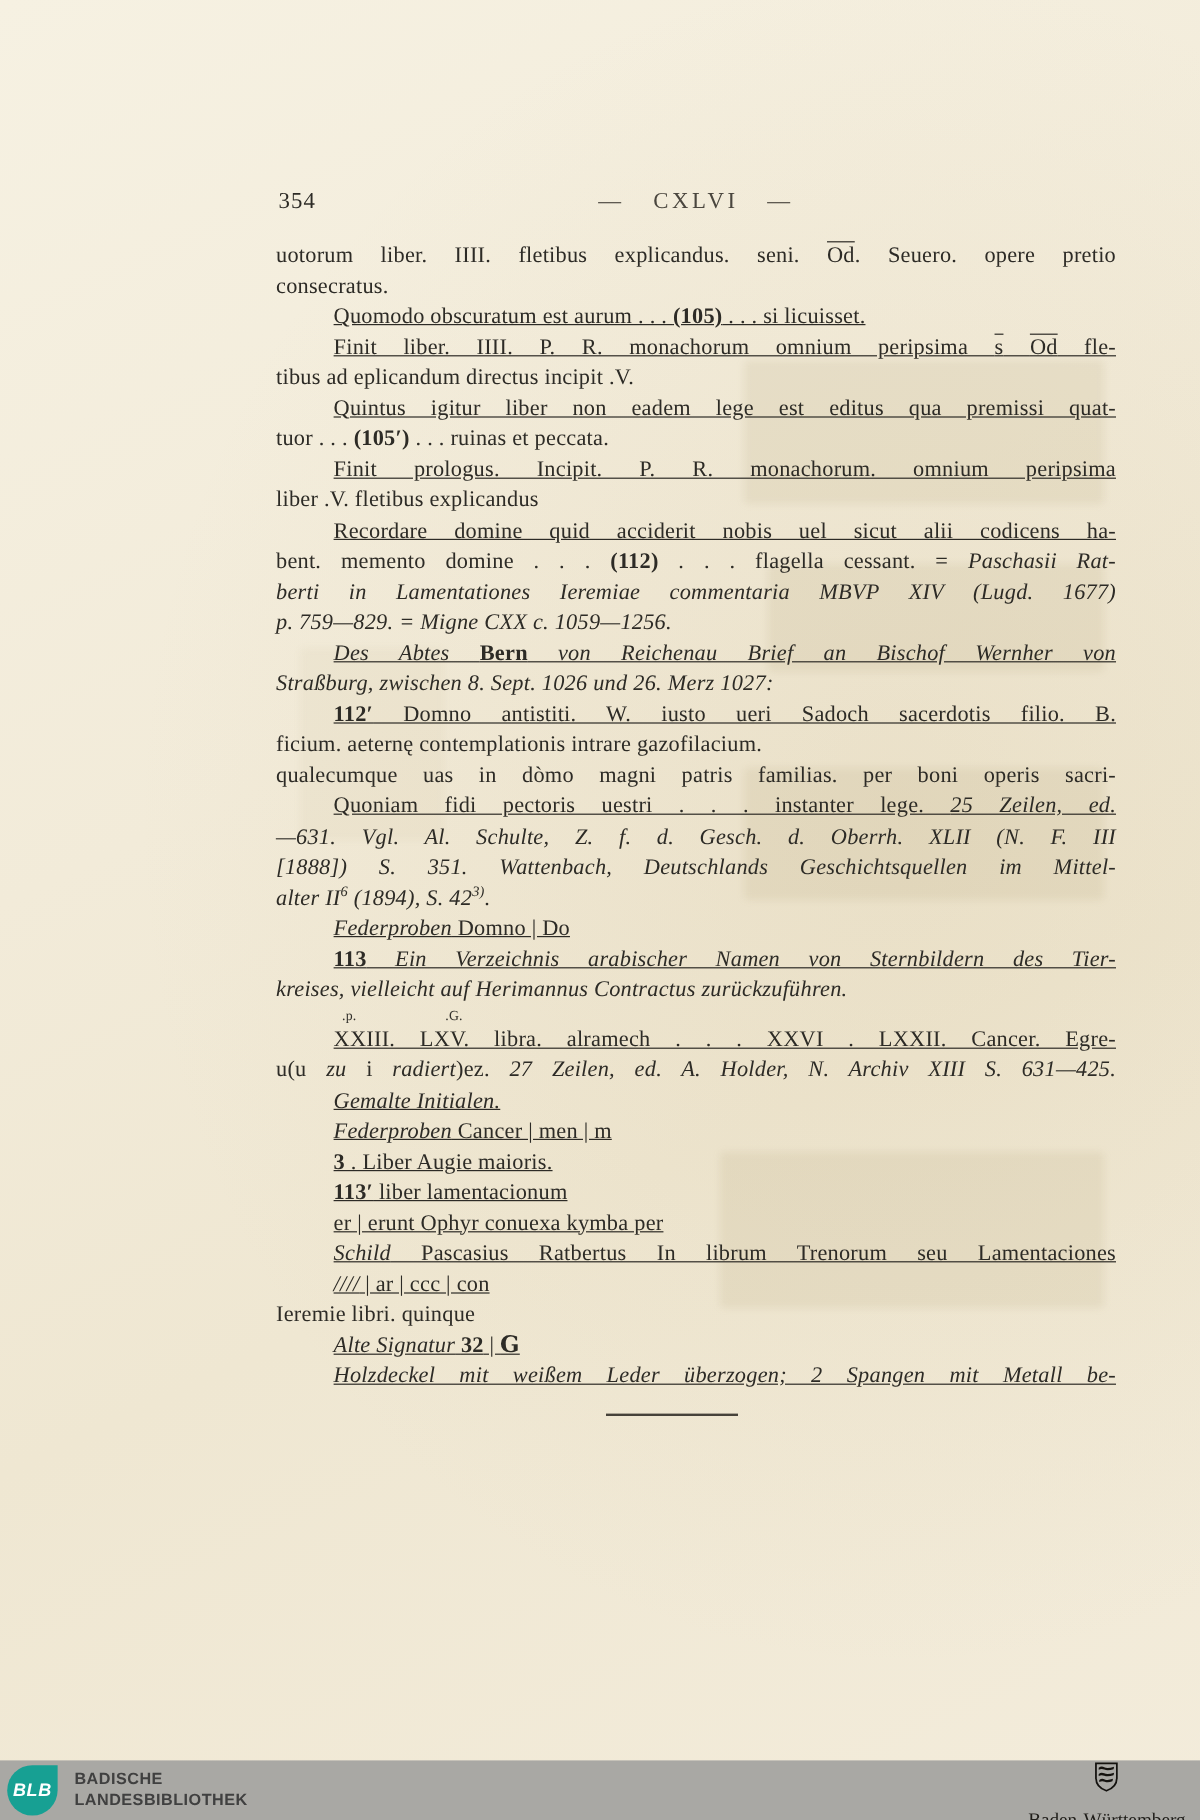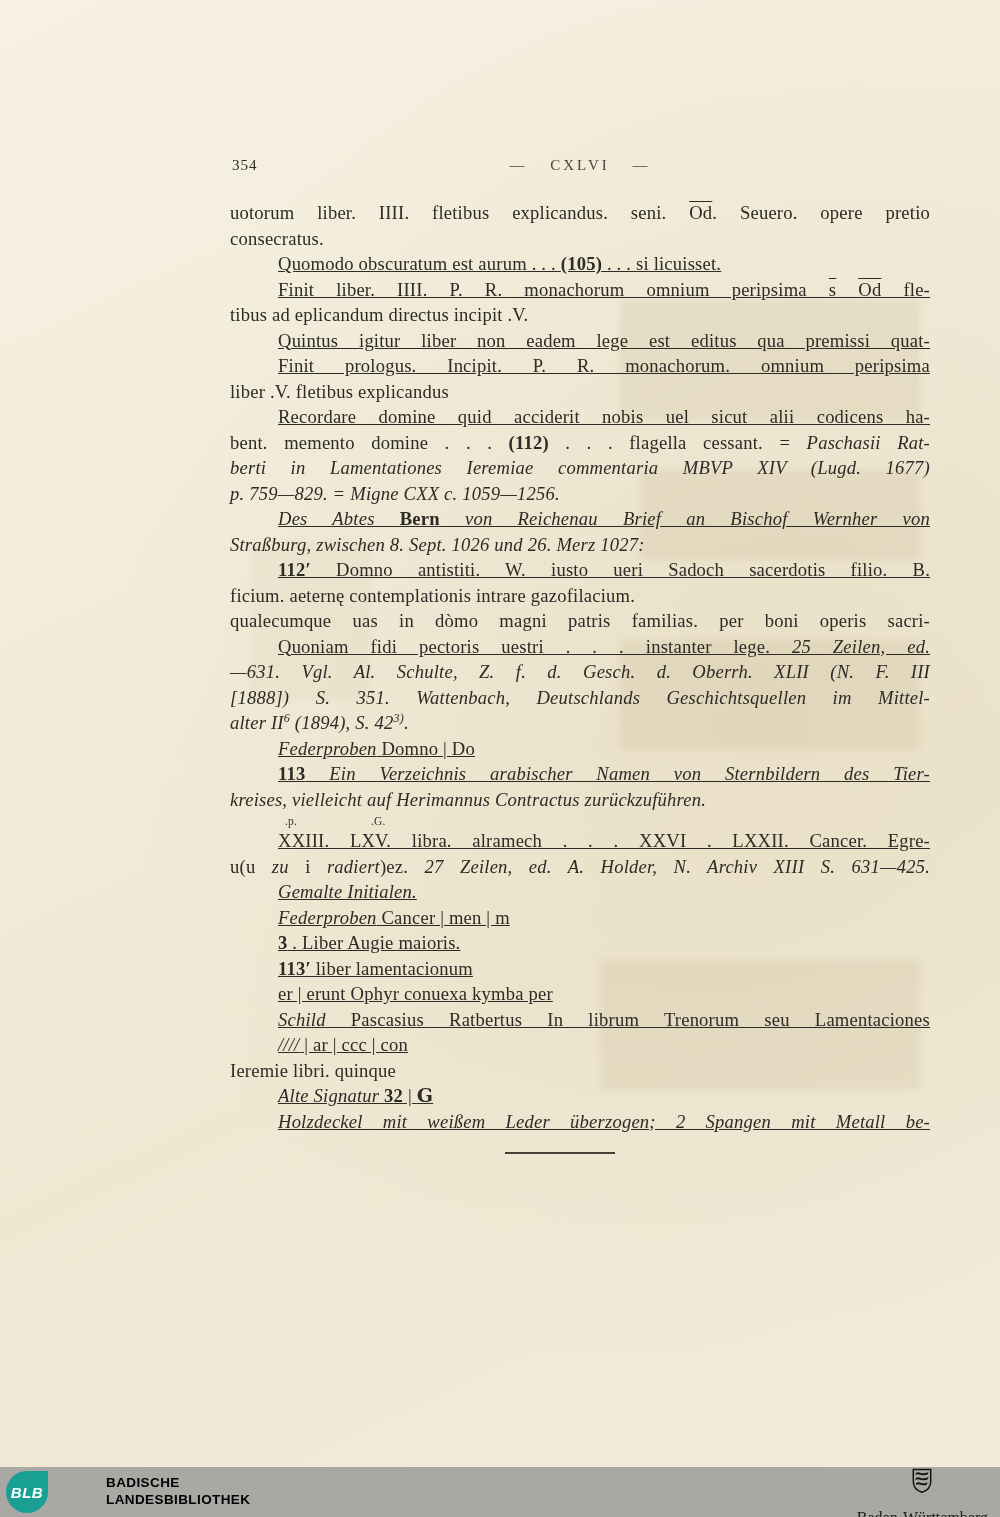--- a/index.html
+++ b/index.html
@@ -6,21 +6,21 @@
   body{width:1000px;height:1517px;position:relative;overflow:hidden;
        font-family:"Liberation Serif","DejaVu Serif",serif;}
   .sheet{position:absolute;inset:0;background:
      radial-gradient(ellipse at 75% 45%, rgba(205,185,140,0.18), rgba(0,0,0,0) 60%),
      linear-gradient(155deg,#f6f1e2 0%,#f2ebd9 38%,#efe7d2 62%,#f3ecdb 100%);}
   
   .smudge{position:absolute;background:rgba(168,148,102,0.12);filter:blur(3px);
           border-radius:4px;}
   
   .textcol{position:absolute;left:230px;top:155px;width:700px;color:var(--ink,#2d2b26);}
-  .pagehead{position:relative;height:45px;font-size:15px;letter-spacing:1px;font-family:Liberation Serif, serif;}
+  .pagehead{position:relative;height:45px;font-size:19px;letter-spacing:1px;font-family:Liberation Serif, serif;}
   .pgnum{position:absolute;left:2px;top:2px;}
   .folio{position:absolute;left:0;right:0;top:2px;text-align:center;
          letter-spacing:3px;word-spacing:16px;color:#4a463e;}
   .lines{position:relative;width:700px;font-size:18.6px;line-height:25.5px;
          letter-spacing:.2px;}
   .line{white-space:nowrap;}
   .line.j{white-space:normal;text-align:justify;text-align-last:justify;text-justify:inter-word;}
   .line.ind{padding-left:48px;text-decoration:underline;}
   .line.j.ind{padding-left:0;text-indent:48px;}
   .it{font-style:italic;}
@@ -32,22 +32,22 @@
   .ovline .lab1{position:absolute;left:55px;top:2px;}
   .ovline .lab2{position:absolute;left:141px;top:2px;}
   .rule{height:2px;background:#46423a;width:110px;margin:18px 0 0 275px;}
   
   .footer{position:absolute;left:0;right:0;bottom:0;height:50px;
           background:var(--bar,#a9a8a4);font-family:"Liberation Sans","DejaVu Sans",sans-serif;}
   .blb-badge{position:absolute;left:6px;top:4px;width:42px;height:42px;
              background:var(--teal,#17a093);border-radius:50% 0 50% 50%;
              display:flex;align-items:center;justify-content:center;}
   .blb-badge span{color:#fff;font-weight:bold;font-size:15px;letter-spacing:.5px;font-style:italic;}
-  .libname{position:absolute;left:62px;top:7px;color:#000000;font-weight:bold;
-           font-size:13.5px;line-height:17px;letter-spacing:.4px;margin-left:44px;}
+  .libname{position:absolute;left:62px;top:7px;color:#404040;font-weight:bold;
+           font-size:13.5px;line-height:17px;letter-spacing:.4px;}
   .bwmark{position:absolute;right:12px;top:0;height:50px;text-align:center;}
   .bwmark svg{display:block;margin:1px auto 0 auto;}
   .bwname{font-family:Liberation Serif, serif;color:#1f1d19;
           font-size:16px;margin-top:15px;}
 </style>
 </head>
 <body>
 
 <div class="sheet">
   <div class="smudge" style="left:620px;top:300px;width:300px;height:120px;"></div>
@@ -61,20 +61,21 @@
       <span class="pgnum">354</span>
       <span class="folio">— CXLVI —</span>
     </div>
     <div class="lines" id="lines">
         <div class="line j"><span>uotorum liber. IIII. fletibus explicandus. seni. </span><span class="ovl">Od</span><span>. Seuero. opere pretio</span></div>
         <div class="line"><span>consecratus.</span></div>
         <div class="line ind"><span>Quomodo obscuratum est aurum . . . </span><span class="bd">(105)</span><span> . . . si licuisset.</span></div>
         <div class="line j ind"><span>Finit liber. IIII. P. R. monachorum omnium peripsima </span><span class="ovl">s</span><span> </span><span class="ovl">Od</span><span> fle-</span></div>
         <div class="line"><span>tibus ad eplicandum directus incipit .V.</span></div>
         <div class="line j ind"><span>Quintus igitur liber non eadem lege est editus qua premissi quat-</span></div>
+        <div class="line"><span>tuor . . . </span><span class="bd">(105′)</span><span> . . . ruinas et peccata.</span></div>
         <div class="line j ind"><span>Finit prologus. Incipit. P. R. monachorum. omnium peripsima</span></div>
         <div class="line"><span>liber .V. fletibus explicandus</span></div>
         <div class="line j ind"><span>Recordare domine quid acciderit nobis uel sicut alii codicens ha-</span></div>
         <div class="line j"><span>bent. memento domine . . . </span><span class="bd">(112)</span><span> . . . flagella cessant. = </span><span class="it">Paschasii Rat-</span></div>
         <div class="line j"><span class="it">berti in Lamentationes Ieremiae commentaria MBVP XIV (Lugd. 1677)</span></div>
         <div class="line"><span class="it">p. 759—829. = Migne CXX c. 1059—1256.</span></div>
         <div class="line j ind"><span class="it">Des Abtes </span><span class="bd">Bern</span><span class="it"> von Reichenau Brief an Bischof Wernher von</span></div>
         <div class="line"><span class="it">Straßburg, zwischen 8. Sept. 1026 und 26. Merz 1027:</span></div>
         <div class="line j ind"><span class="bd">112′</span><span> Domno antistiti. W. iusto ueri Sadoch sacerdotis filio. B.</span></div>
         <div class="line"><span>ficium. aeternę contemplationis intrare gazofilacium.</span></div>

